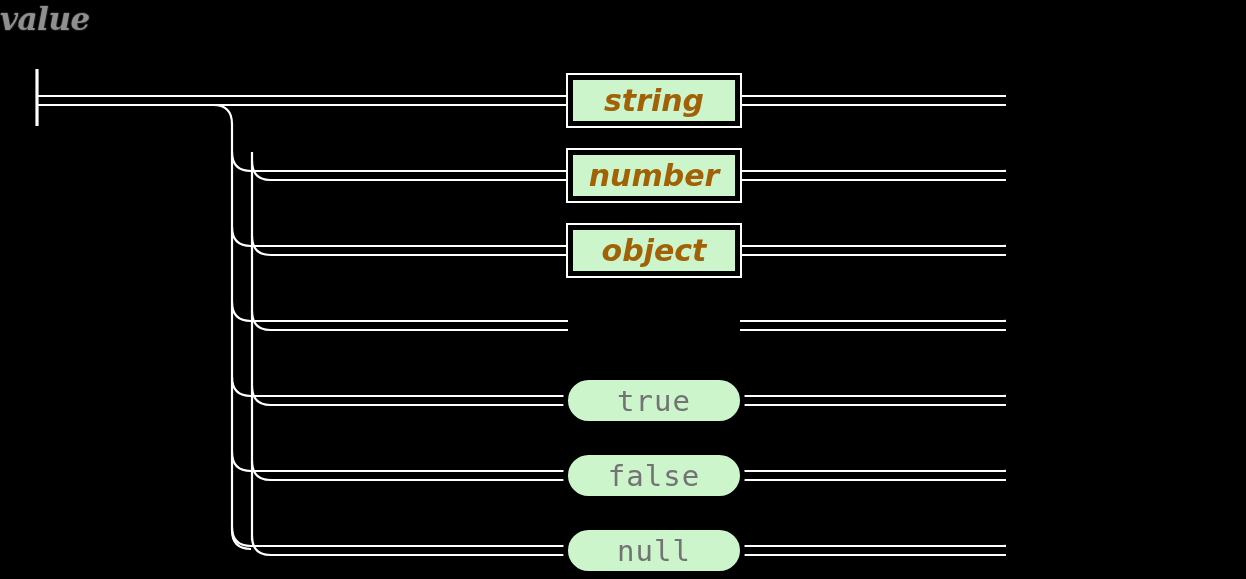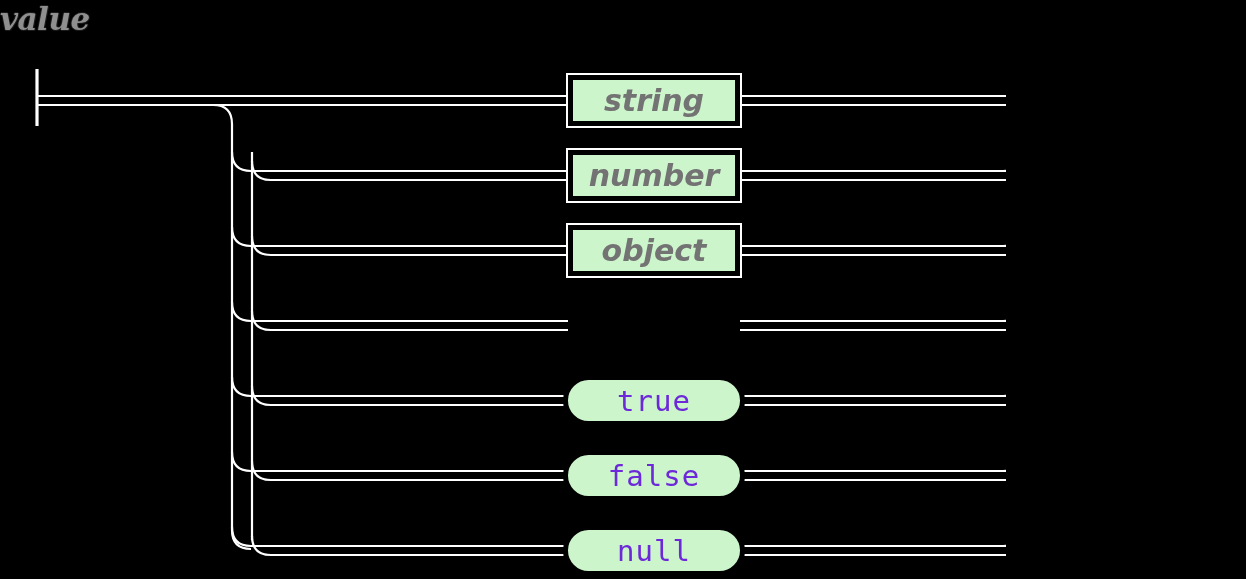--- a/index.html
+++ b/index.html
@@ -74,30 +74,30 @@
     justify-content: center;
     user-select: none;
   }
   .node-nonterminal {
     border: 5px solid #000000;
     outline: 2.5px solid #ffffff;
     font-family: "DejaVu Sans", "Liberation Sans", sans-serif;
     font-style: italic;
     font-weight: bold;
     font-size: 30px;
-    color: #737373;
+    color: #a16207;
     letter-spacing: 0px;
   }
   .node-terminal {
     border: 5px solid #000000;
     border-radius: 999px;
     font-family: "DejaVu Sans Mono", "Liberation Mono", monospace;
     font-weight: normal;
     font-size: 29px;
-    color: #6d28d9;
+    color: #737373;
     letter-spacing: 1px;
   }
 </style>
 </head>
 <body>
 
 <div id="canvas">
 
   <div id="diagram-title">value</div>
 

